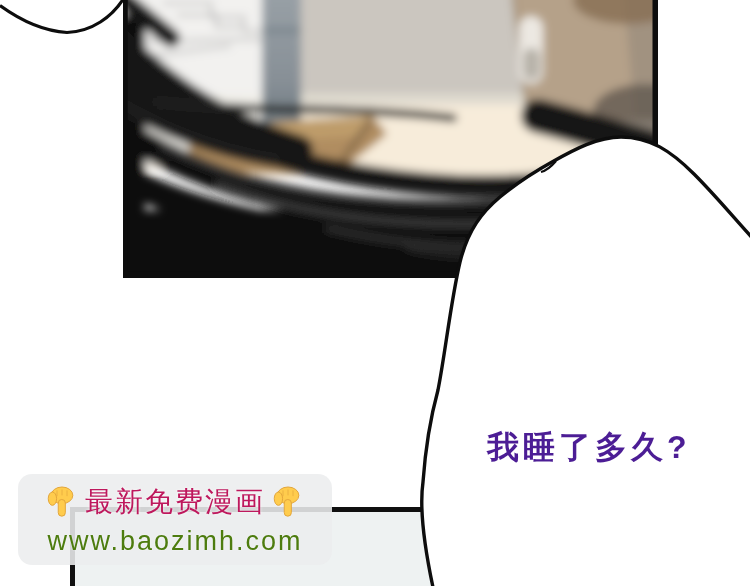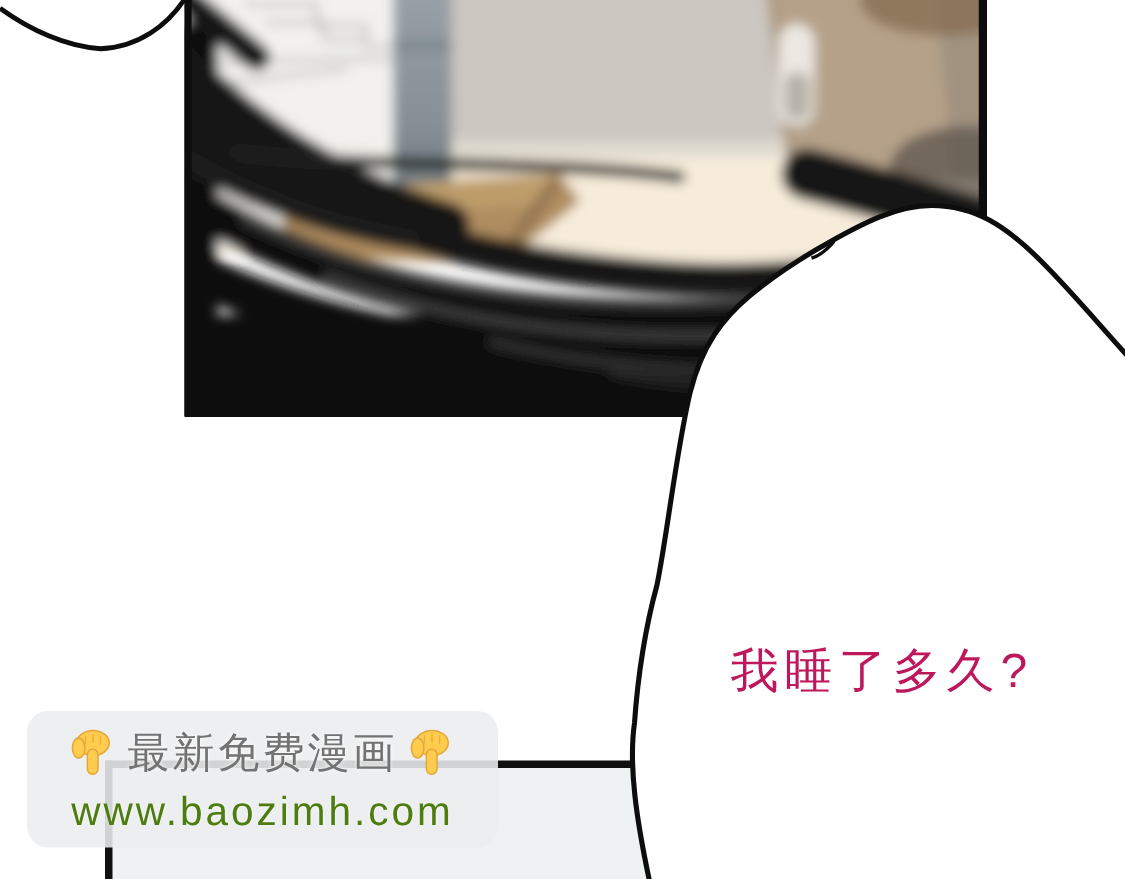--- a/index.html
+++ b/index.html
@@ -6,33 +6,33 @@
   body{
     width:750px;height:586px;position:relative;overflow:hidden;
     background:#ffffff;
     font-family:"Liberation Sans","DejaVu Sans",sans-serif;
   }
   .abs{position:absolute;}
   #panel-svg{left:123px;top:0;}
   #overlay-svg{left:0;top:0;}
   .speech-text{
     left:487px;top:429px;
-    font-size:32px;font-weight:400;letter-spacing:4px;
-    color:#be185d;white-space:nowrap;line-height:36px;
+    font-size:32px;font-weight:700;letter-spacing:4px;
+    color:#4c1d95;white-space:nowrap;line-height:36px;
   }
   .watermark{
     left:18px;top:474px;width:314px;height:91px;box-sizing:border-box;
     background:rgba(236,237,238,0.88);
     border-radius:14px;
     display:flex;flex-direction:column;align-items:center;
     padding-top:11px;
   }
   .wm-row1{display:flex;align-items:center;justify-content:center;gap:8px;height:34px;}
   .wm-title{
-    font-size:28px;letter-spacing:2px;color:#737373;
+    font-size:28px;letter-spacing:2px;color:#be185d;
     text-shadow:0 0 3px rgba(255,255,255,0.9);
     white-space:nowrap;
   }
   .wm-url{
     margin-top:8px;font-size:27px;letter-spacing:2px;line-height:29px;
     color:#4d7c0f;white-space:nowrap;
     text-shadow:0 0 2px rgba(255,255,255,0.7);
   }
   .hand-icon{display:block;}
 </style>

